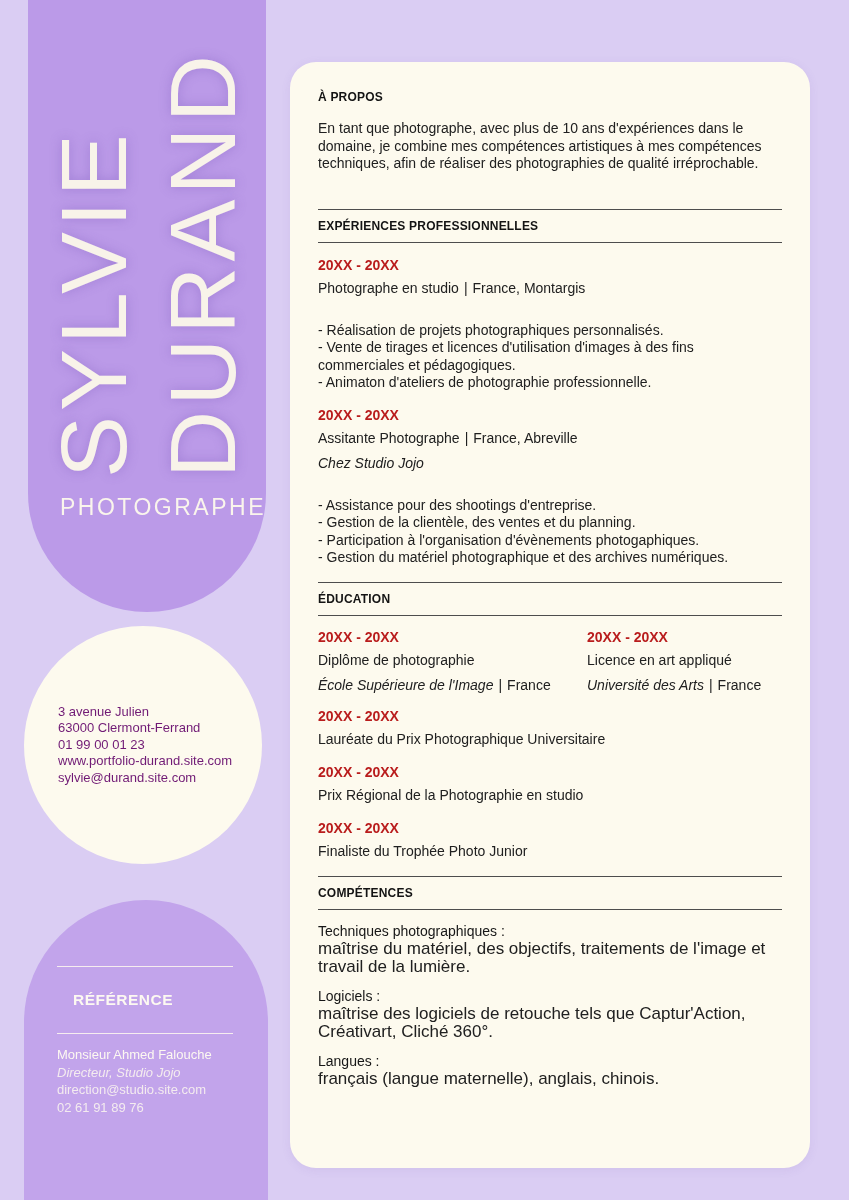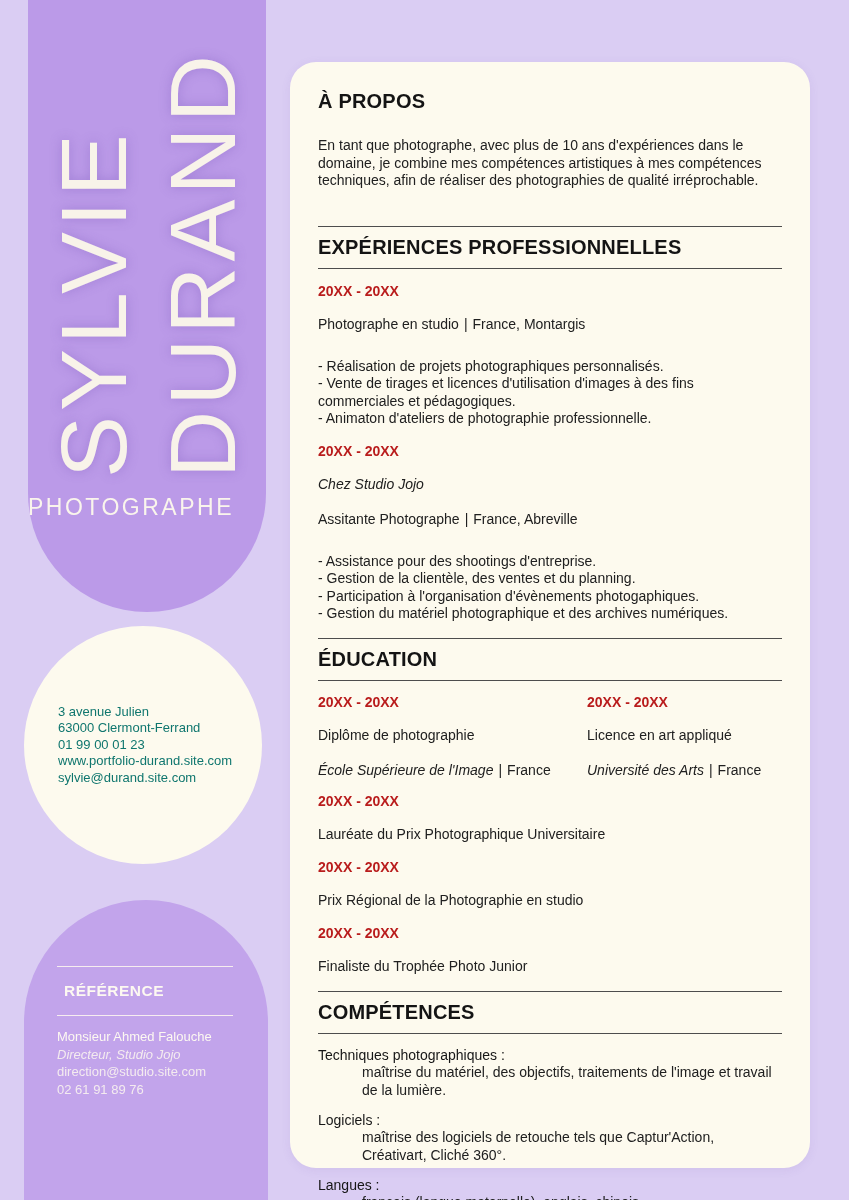--- a/index.html
+++ b/index.html
@@ -23,68 +23,68 @@
     background:#c2a4eb;border-radius:122px 122px 0 0;
   }
   .vname{
     position:absolute;writing-mode:vertical-rl;transform:rotate(180deg);
     white-space:nowrap;color:#f8f3e9;font-weight:400;letter-spacing:5px;
     text-shadow:0 0 12px rgba(112,77,178,0.35);
   }
   #vn-first{left:46px;top:160px;width:96px;height:318px;font-size:93px;line-height:96px;}
   #vn-second{left:150px;top:58px;width:106px;height:420px;font-size:93px;line-height:106px;}
   .role-banner{
-    position:absolute;left:28px;top:494px;width:238px;text-align:left;
+    position:absolute;left:28px;top:494px;width:238px;text-align:right;
     color:#faf5ec;font-size:23px;letter-spacing:2.5px;font-weight:400;
   }
   .contact-block{
     position:absolute;left:58px;top:704px;width:190px;
-    font-size:13px;line-height:16.4px;color:#0f766e;
+    font-size:13px;line-height:16.4px;color:#701a75;
   }
   .reference-block{
     position:absolute;left:57px;top:966px;width:176px;color:#fbf6ee;
   }
   .reference-heading{
     border-top:1px solid rgba(255,250,240,0.85);
     border-bottom:1px solid rgba(255,250,240,0.85);
     padding:8px 0;margin-bottom:12px;
   }
   .reference-heading h2{
-    margin:7px;font-size:15.5px;font-weight:700;letter-spacing:0.5px;color:#fdf9f1;
+    margin:16px;font-size:15.5px;font-weight:700;letter-spacing:0.5px;color:#fdf9f1;
   }
   .reference-block .line{font-size:13px;line-height:17.5px;color:rgba(253,248,240,0.85);}
   .reference-block .line.name{color:#fdf9f1;}
   .reference-block .line.italic{font-style:italic;}
   
   .card{
     position:absolute;left:290px;top:62px;width:520px;height:1106px;
     background:#fdfaee;border-radius:26px;box-sizing:border-box;
     padding:28px 28px 0 28px;box-shadow:0 2px 10px rgba(120,90,180,0.10);
   }
   .section-title{
-    margin:0;font-size:20px;font-weight:700;letter-spacing:0.2px;color:#141414;
+    margin:0;font-size:12px;font-weight:700;letter-spacing:0.2px;color:#141414;
   }
   .section-head{
     border-top:1px solid #4d4d4d;border-bottom:1px solid #4d4d4d;
     padding:9px 0;margin-top:16px;
   }
   .section-head.first-gap{margin-top:36px;}
-  .about-text{margin-top:24px;font-size:14px;line-height:17.5px;}
+  .about-text{margin-top:16px;font-size:14px;line-height:17.5px;}
   .entry{margin-top:14px;}
   .entry + .entry{margin-top:16px;}
   .dates{font-size:14px;font-weight:700;color:#b91c1c;}
-  .plain-line{font-size:14px;line-height:17.2px;margin-top:17px;}
+  .plain-line{font-size:14px;line-height:17.2px;margin-top:7px;}
   .italic{font-style:italic;}
   .sep{margin:0 5px;}
   .bullets{margin-top:25px;}
   .bullet{font-size:14px;line-height:17.4px;}
   .edu-grid{display:grid;grid-template-columns:269px 1fr;margin-top:13px;}
   .skill-group{margin-top:13px;}
   .skill-label{font-size:14px;font-weight:400;color:#161616;}
-  .skill-text{font-size:14px;line-height:17.5px;margin-top:1px;margin-left:44px;}
+  .skill-text{font-size:17px;line-height:17.5px;margin-top:1px;}
 </style>
 </head>
 <body>
 
 <div class="capsule"></div>
 <div class="vname" id="vn-first">SYLVIE</div>
 <div class="vname" id="vn-second">DURAND</div>
 <div class="role-banner">PHOTOGRAPHE</div>
 
 <div class="contact-circle"></div>
@@ -126,24 +126,24 @@
       </div>
       <div class="bullets">
         <div class="bullet">- Réalisation de projets photographiques personnalisés.</div>
         <div class="bullet">- Vente de tirages et licences d'utilisation d'images à des fins commerciales et pédagogiques.</div>
         <div class="bullet">- Animaton d'ateliers de photographie professionnelle.</div>
       </div>
     </div>
 
     <div class="entry">
       <div class="dates">20XX - 20XX</div>
-      <div class="plain-line italic">Chez Studio Jojo</div>
       <div class="plain-line">
         <span>Assitante Photographe</span><span class="sep">|</span><span>France, Abreville</span>
       </div>
+      <div class="plain-line italic">Chez Studio Jojo</div>
       <div class="bullets">
         <div class="bullet">- Assistance pour des shootings d'entreprise.</div>
         <div class="bullet">- Gestion de la clientèle, des ventes et du planning.</div>
         <div class="bullet">- Participation à l'organisation d'évènements photogaphiques.</div>
         <div class="bullet">- Gestion du matériel photographique et des archives numériques.</div>
       </div>
     </div>
   </section>
 
   <section>

